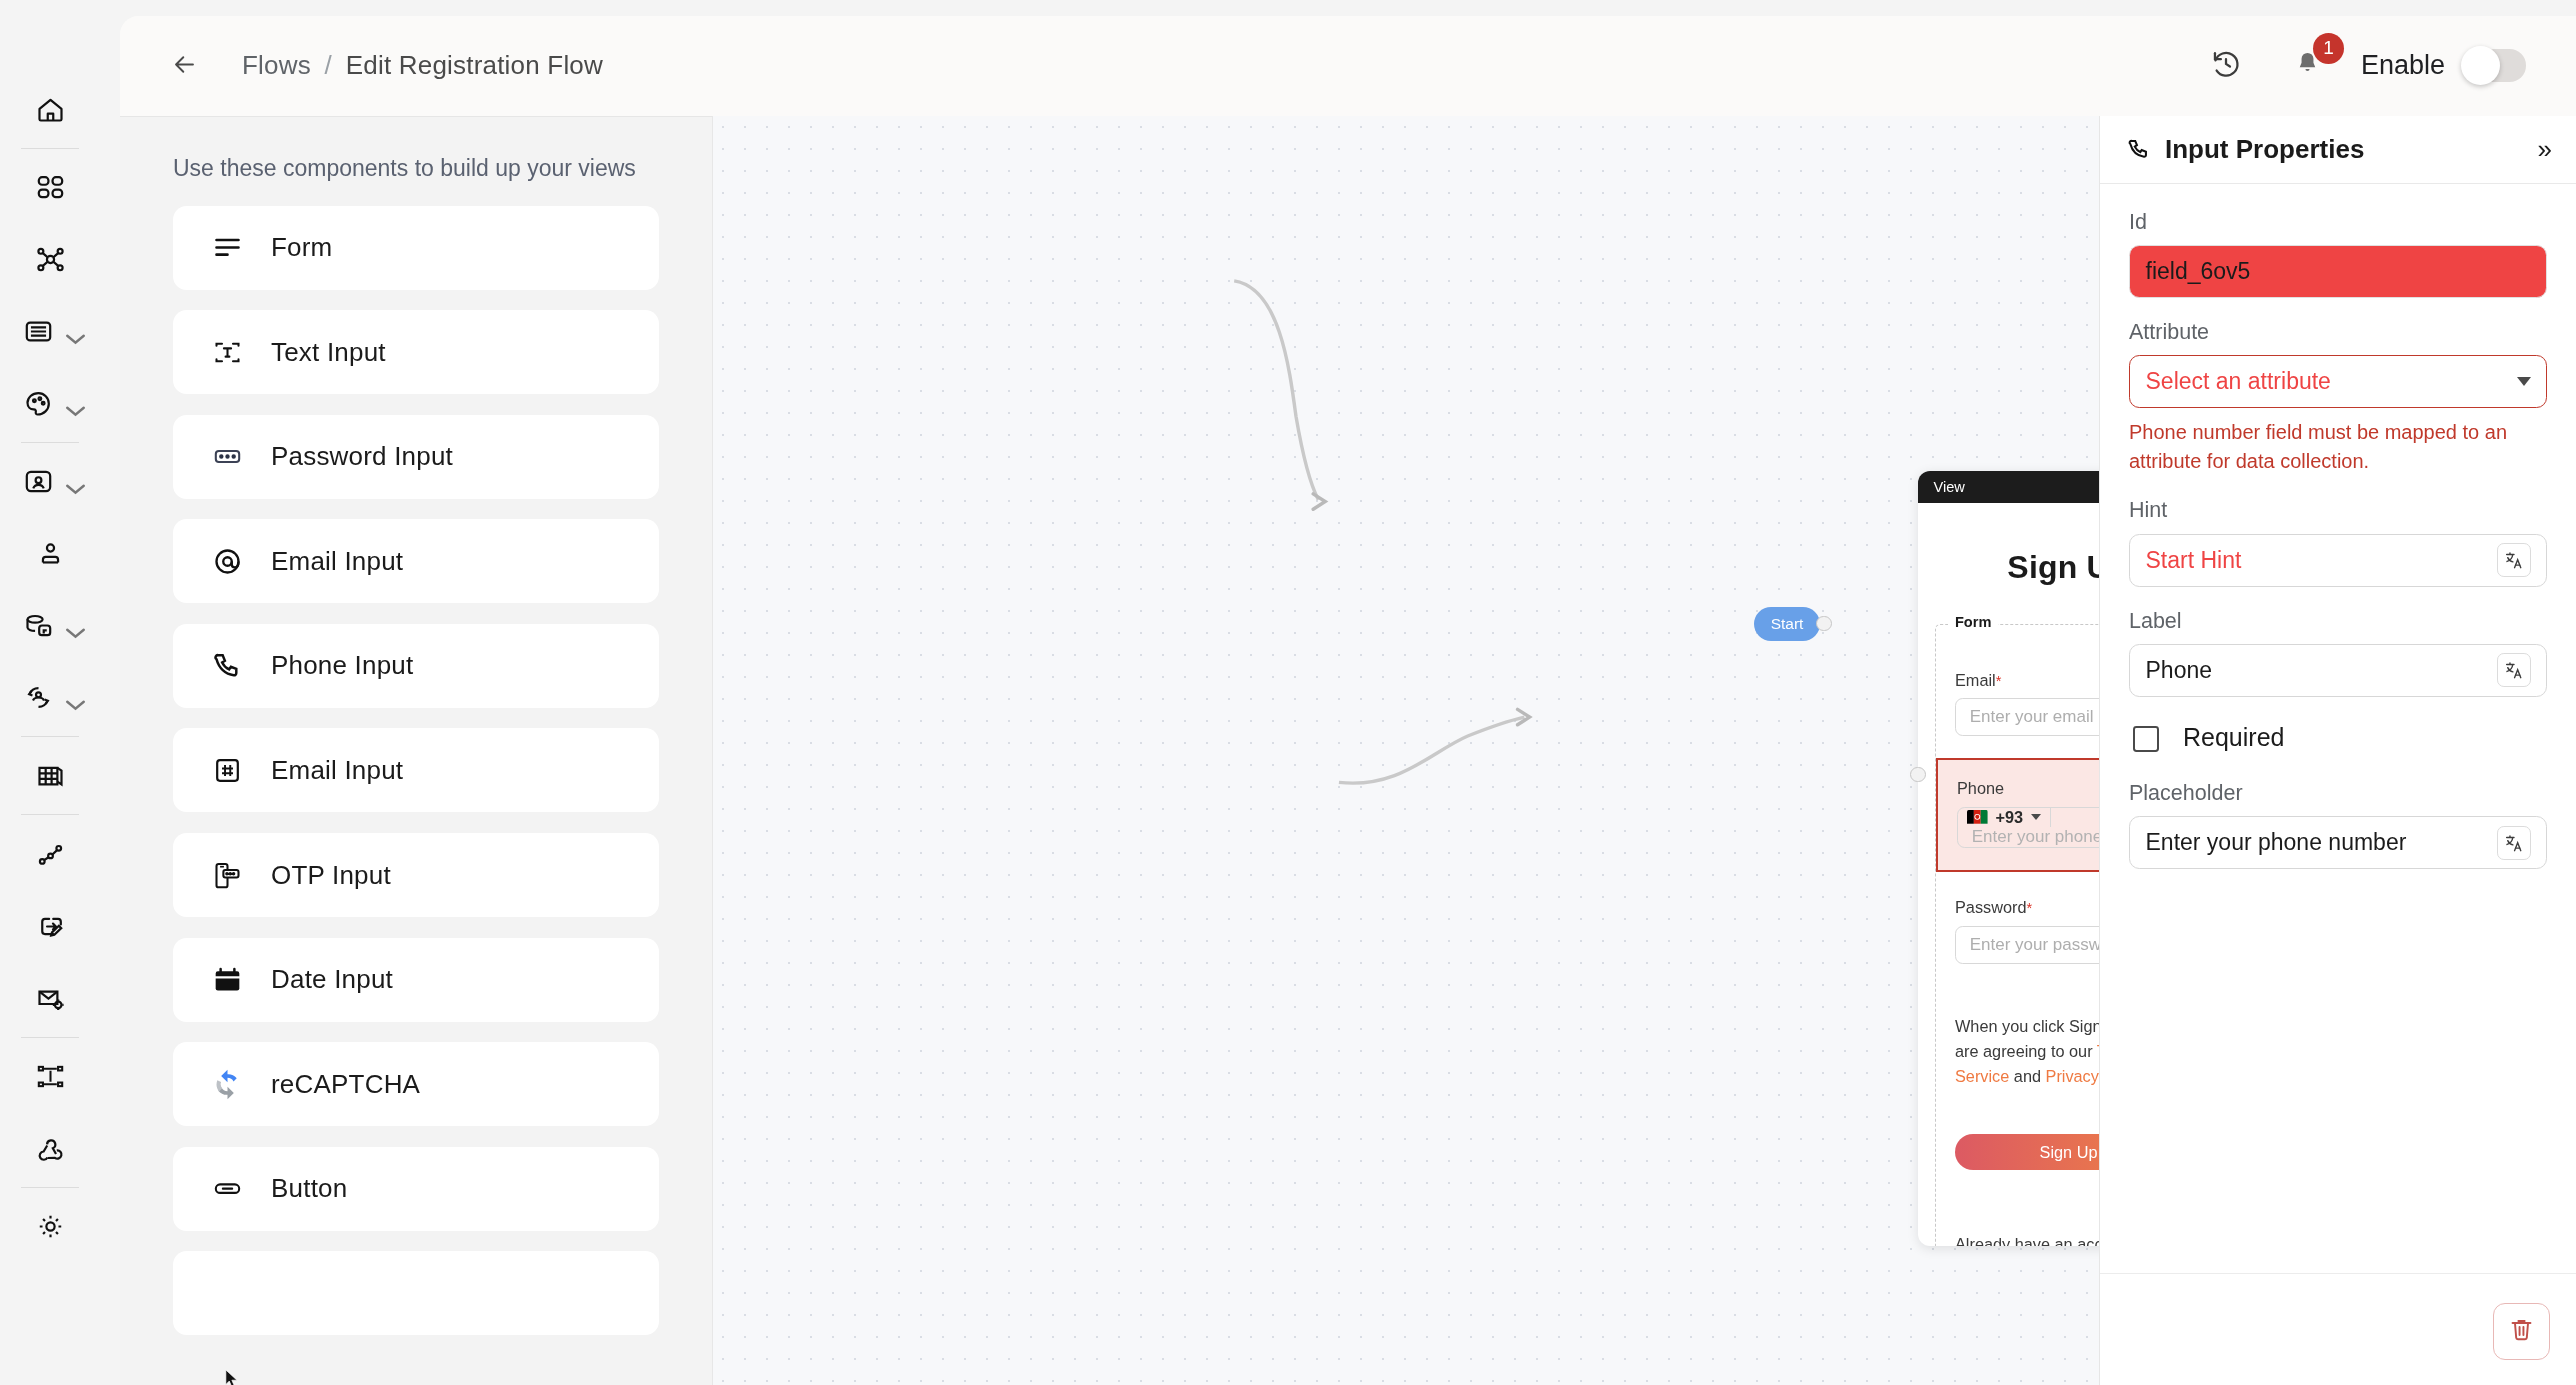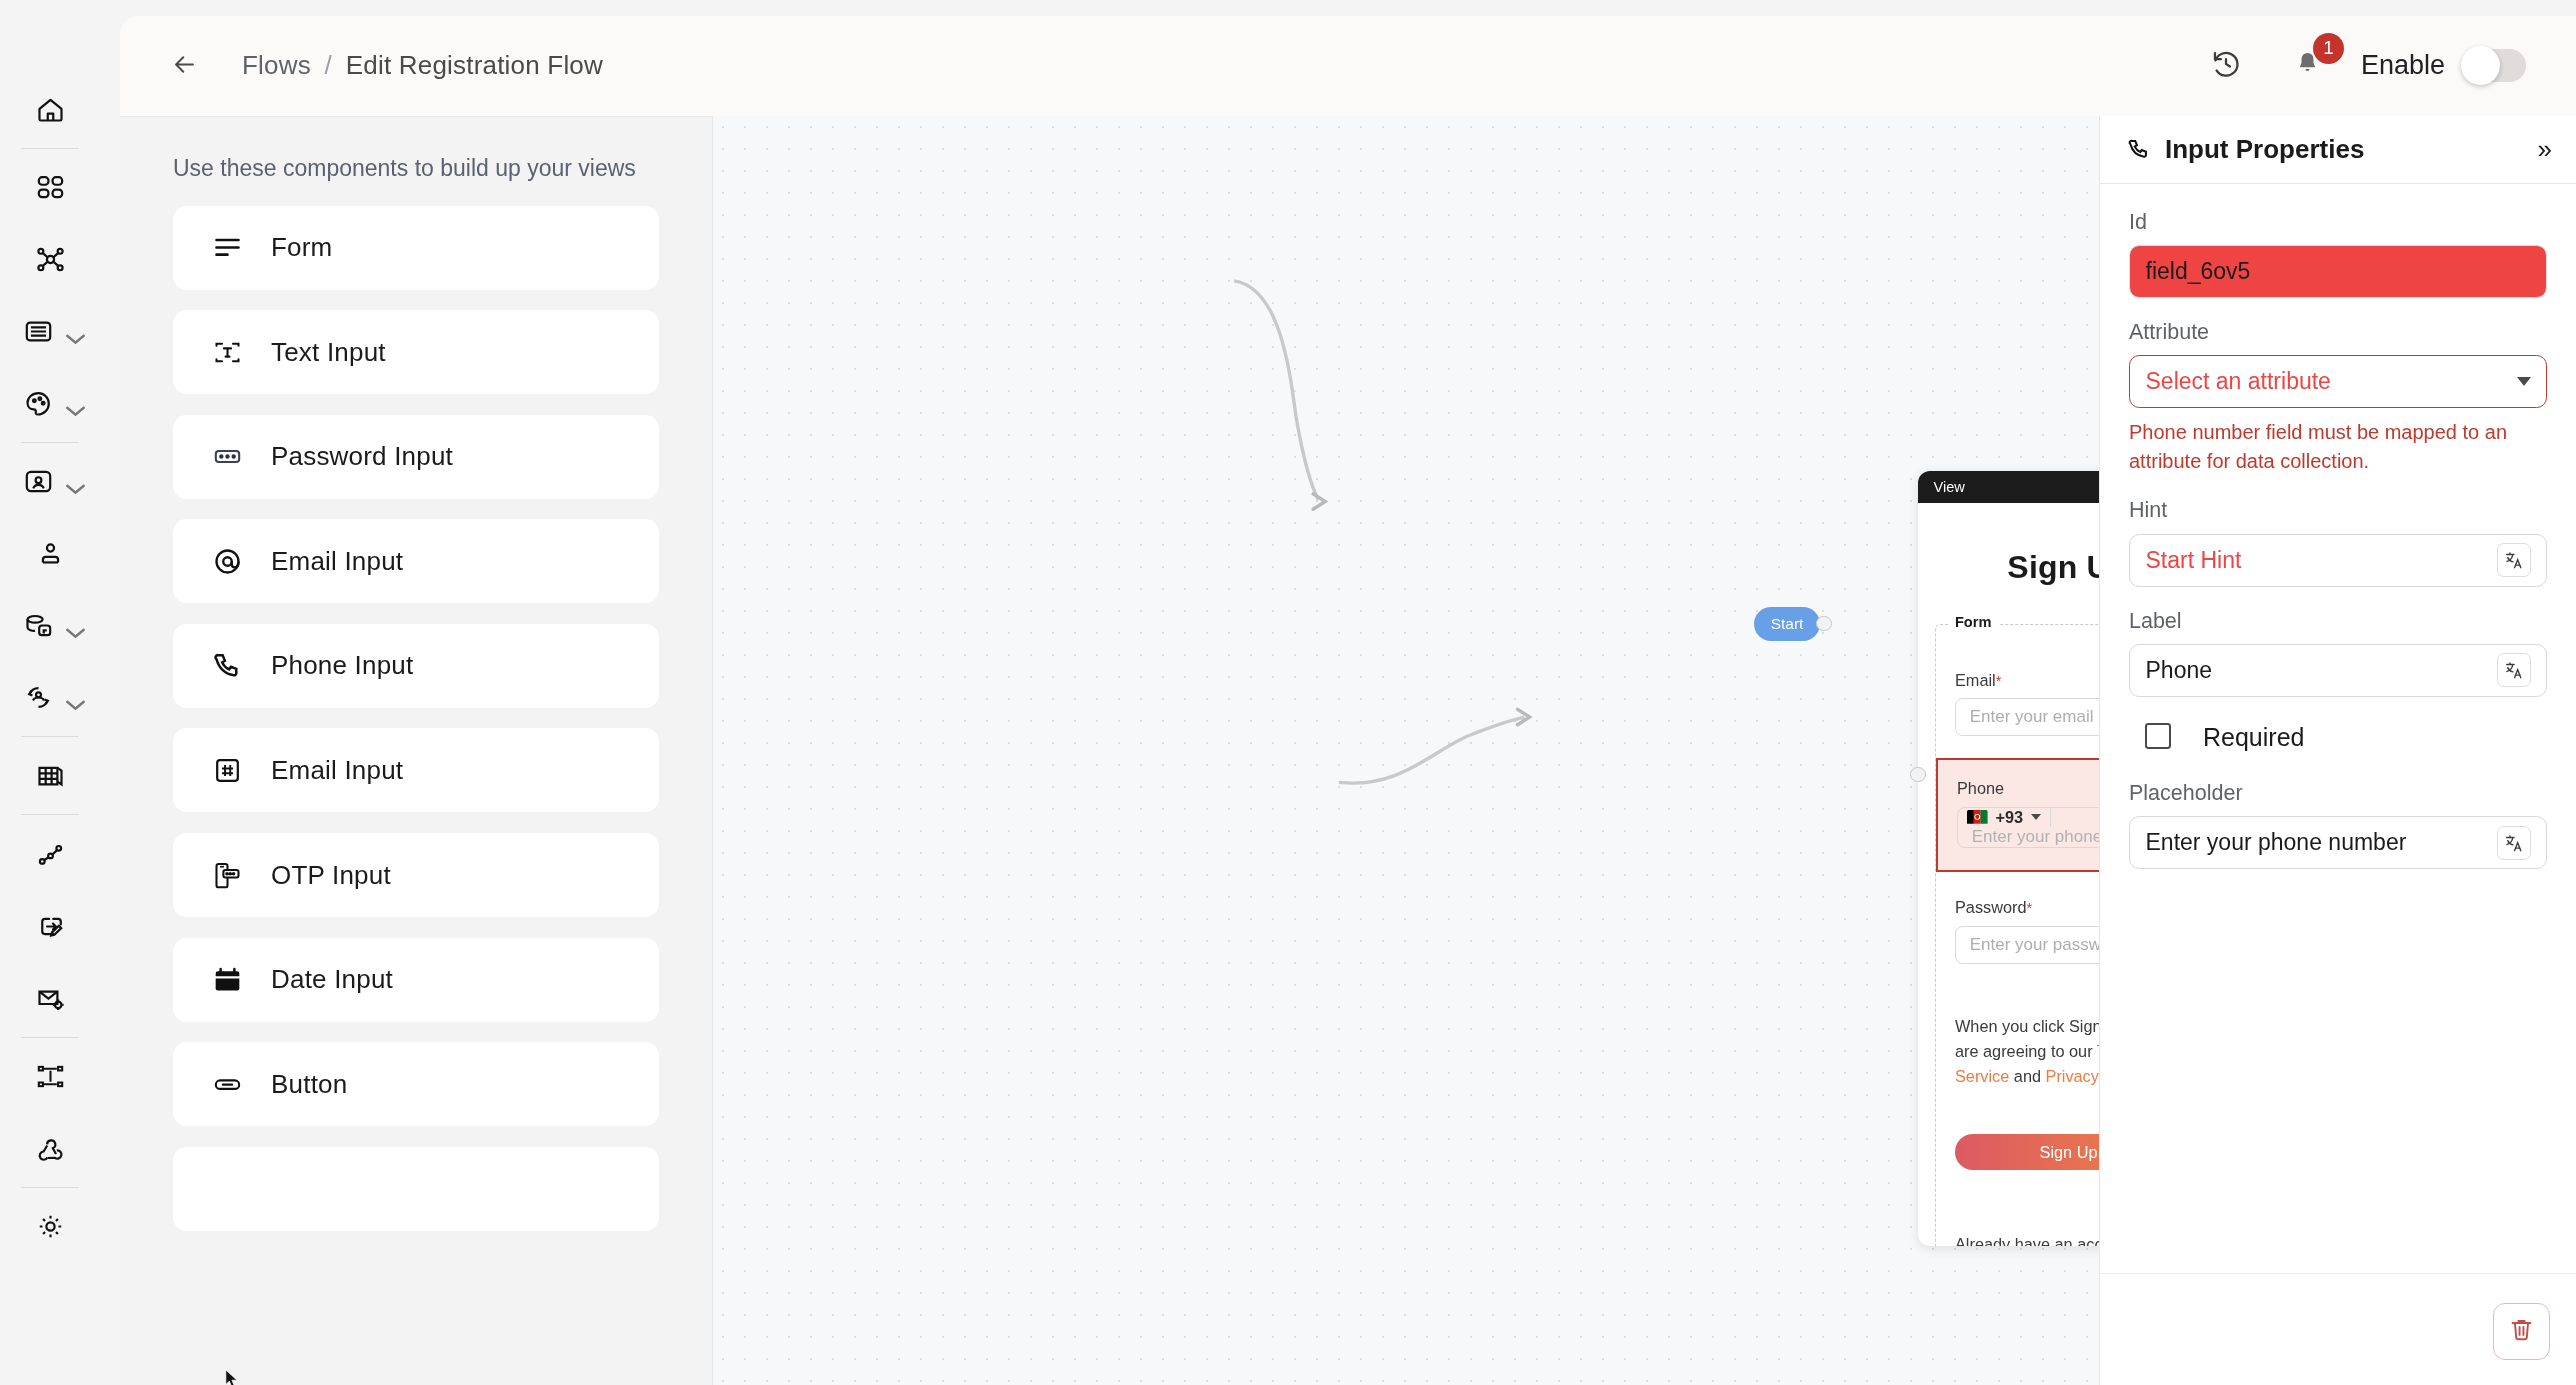--- a/index.html
+++ b/index.html
@@ -254,21 +254,21 @@
   .pf-input .tr-btn{
     margin-left:auto;width:34px;height:34px;border:0.9px solid #dcdcdc;border-radius:6.9px;
     display:flex;align-items:center;justify-content:center;cursor:pointer;flex:0 0 34px;
   }
   .pf-input .tr-btn svg{width:22px;height:22px;}
   .pf-group{ margin-bottom:22px; }
   #attr-error{
     font-size:20px;color:#c0392b;line-height:1.45;margin-top:10.3px;
   }
   #required-row{
-    display:flex;align-items:flex-start;gap:32px;margin:26px 0 29px 16px;cursor:pointer;
+    display:flex;align-items:flex-end;gap:24px;margin:26px 0 29px 4px;cursor:pointer;
   }
   #required-box{
     width:26px;height:26px;border:2.1px solid #4a4a4a;border-radius:3.4px;flex:0 0 26px;
   }
   #required-label{ font-size:25px;color:#1b1b1b; }
   #props-delete{
     position:absolute; right:26px; bottom:26px;
     width:57px;height:57px;border:1.2px solid #e8b8b6;border-radius:12px;
     display:flex;align-items:center;justify-content:center;cursor:pointer;
   }
@@ -617,20 +617,30 @@
         <div class="comp-card">
           <span class="ci">
               <svg viewBox="0 0 24 24" fill="#111">
                 <path d="M7 3.4a.9.9 0 0 1 .9.9V6h8.2V4.3a.9.9 0 0 1 1.8 0V6h1.1a1.6 1.6 0 0 1 1.6 1.6v2H3.4v-2A1.6 1.6 0 0 1 5 6h1.1V4.3a.9.9 0 0 1 .9-.9z"></path>
                 <path d="M3.4 11.2h17.2v7.2A1.6 1.6 0 0 1 19 20H5a1.6 1.6 0 0 1-1.6-1.6z"></path>
               </svg>
             </span>
           <span class="cl">Date Input</span>
         </div>
 
+        <div class="comp-card">
+          <span class="ci">
+              <svg viewBox="0 0 24 24">
+                <path d="M12 4.5V1.2L7.4 5.8l4.6 4.6V7.1a5 5 0 0 1 4.4 2.7l2.3-2.3A8 8 0 0 0 12 4.5z" fill="#4285f4"></path>
+                <path d="M12 19.5v3.3l4.6-4.6L12 13.6v3.3a5 5 0 0 1-4.4-2.7l-2.3 2.3A8 8 0 0 0 12 19.5z" fill="#9aa0a6"></path>
+                <path d="M4.6 8.9A8 8 0 0 0 4 12c0 1.9.7 3.7 1.9 5.1l2.3-2.3A5 5 0 0 1 7 12c0-.6.1-1.2.3-1.8z" fill="#bdc1c6"></path>
+              </svg>
+            </span>
+          <span class="cl">reCAPTCHA</span>
+        </div>
 
 
         <div class="comp-card">
           <span class="ci">
               <svg viewBox="0 0 24 24" fill="none" stroke="#111" stroke-width="1.5">
                 <rect x="3.5" y="9" width="17" height="6.2" rx="3.1"></rect>
                 <path d="M8.6 12.1h6.8" stroke-linecap="round"></path>
               </svg>
             </span>
           <span class="cl">Button</span>

